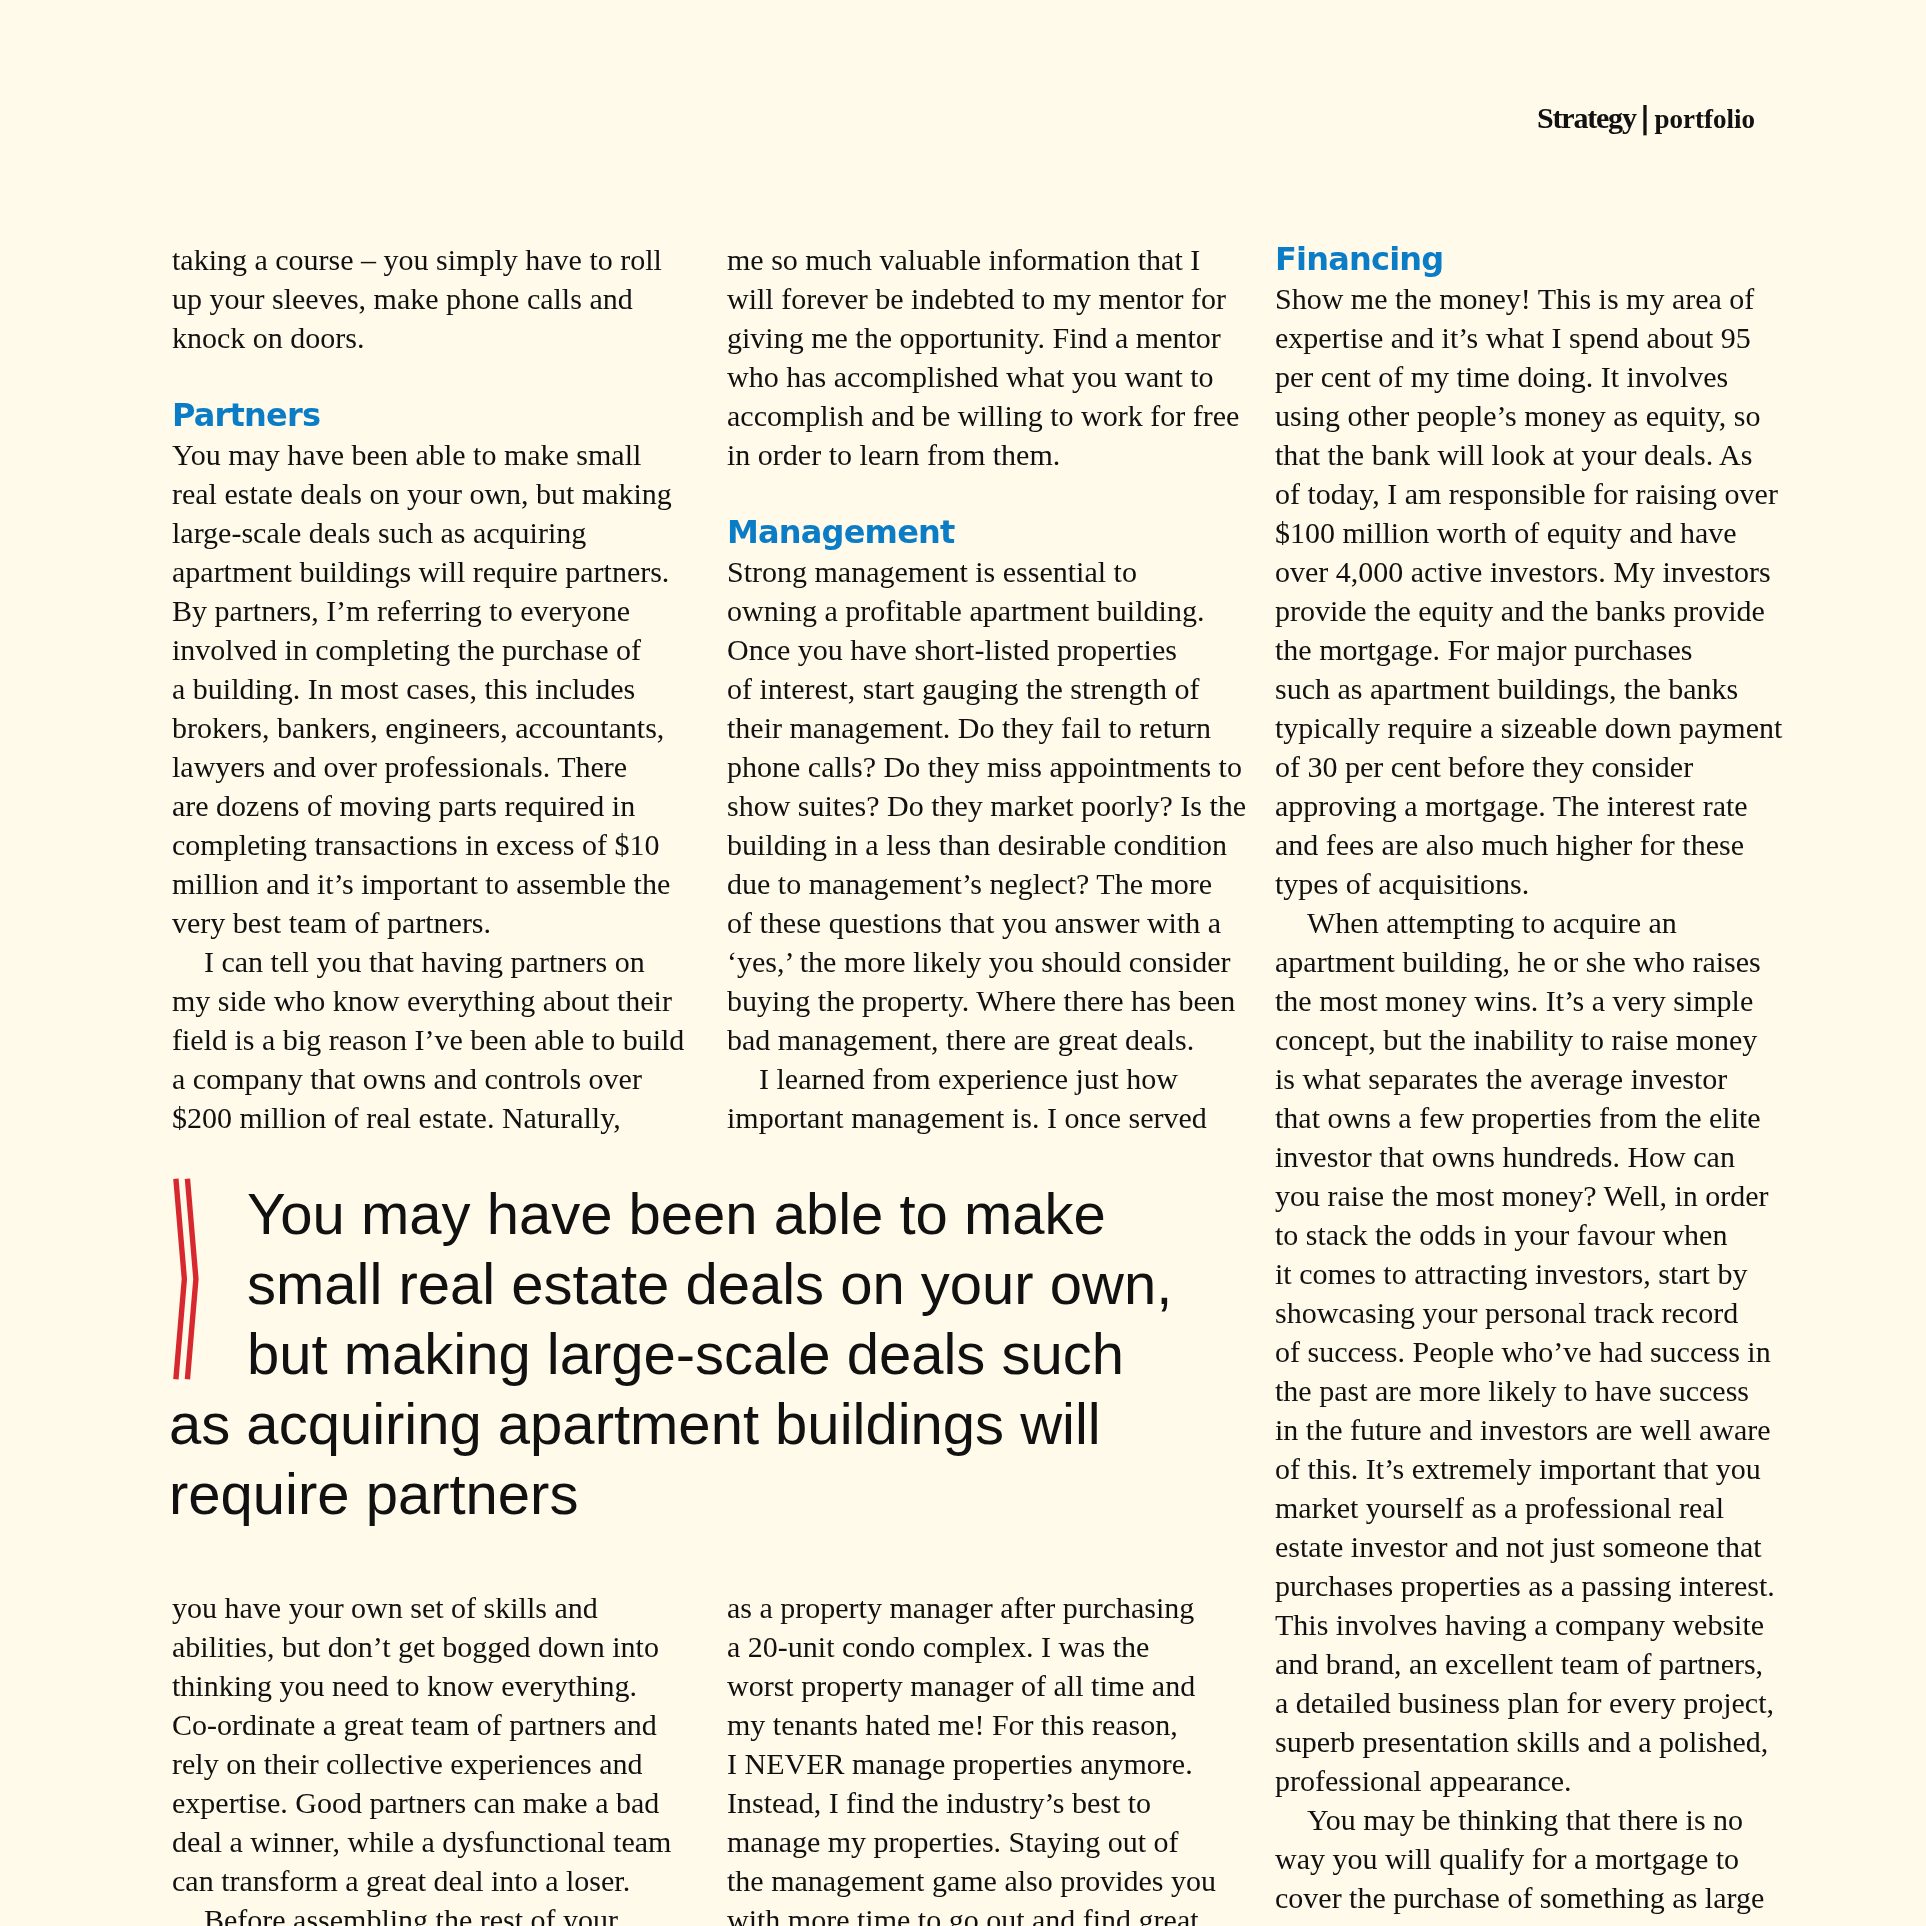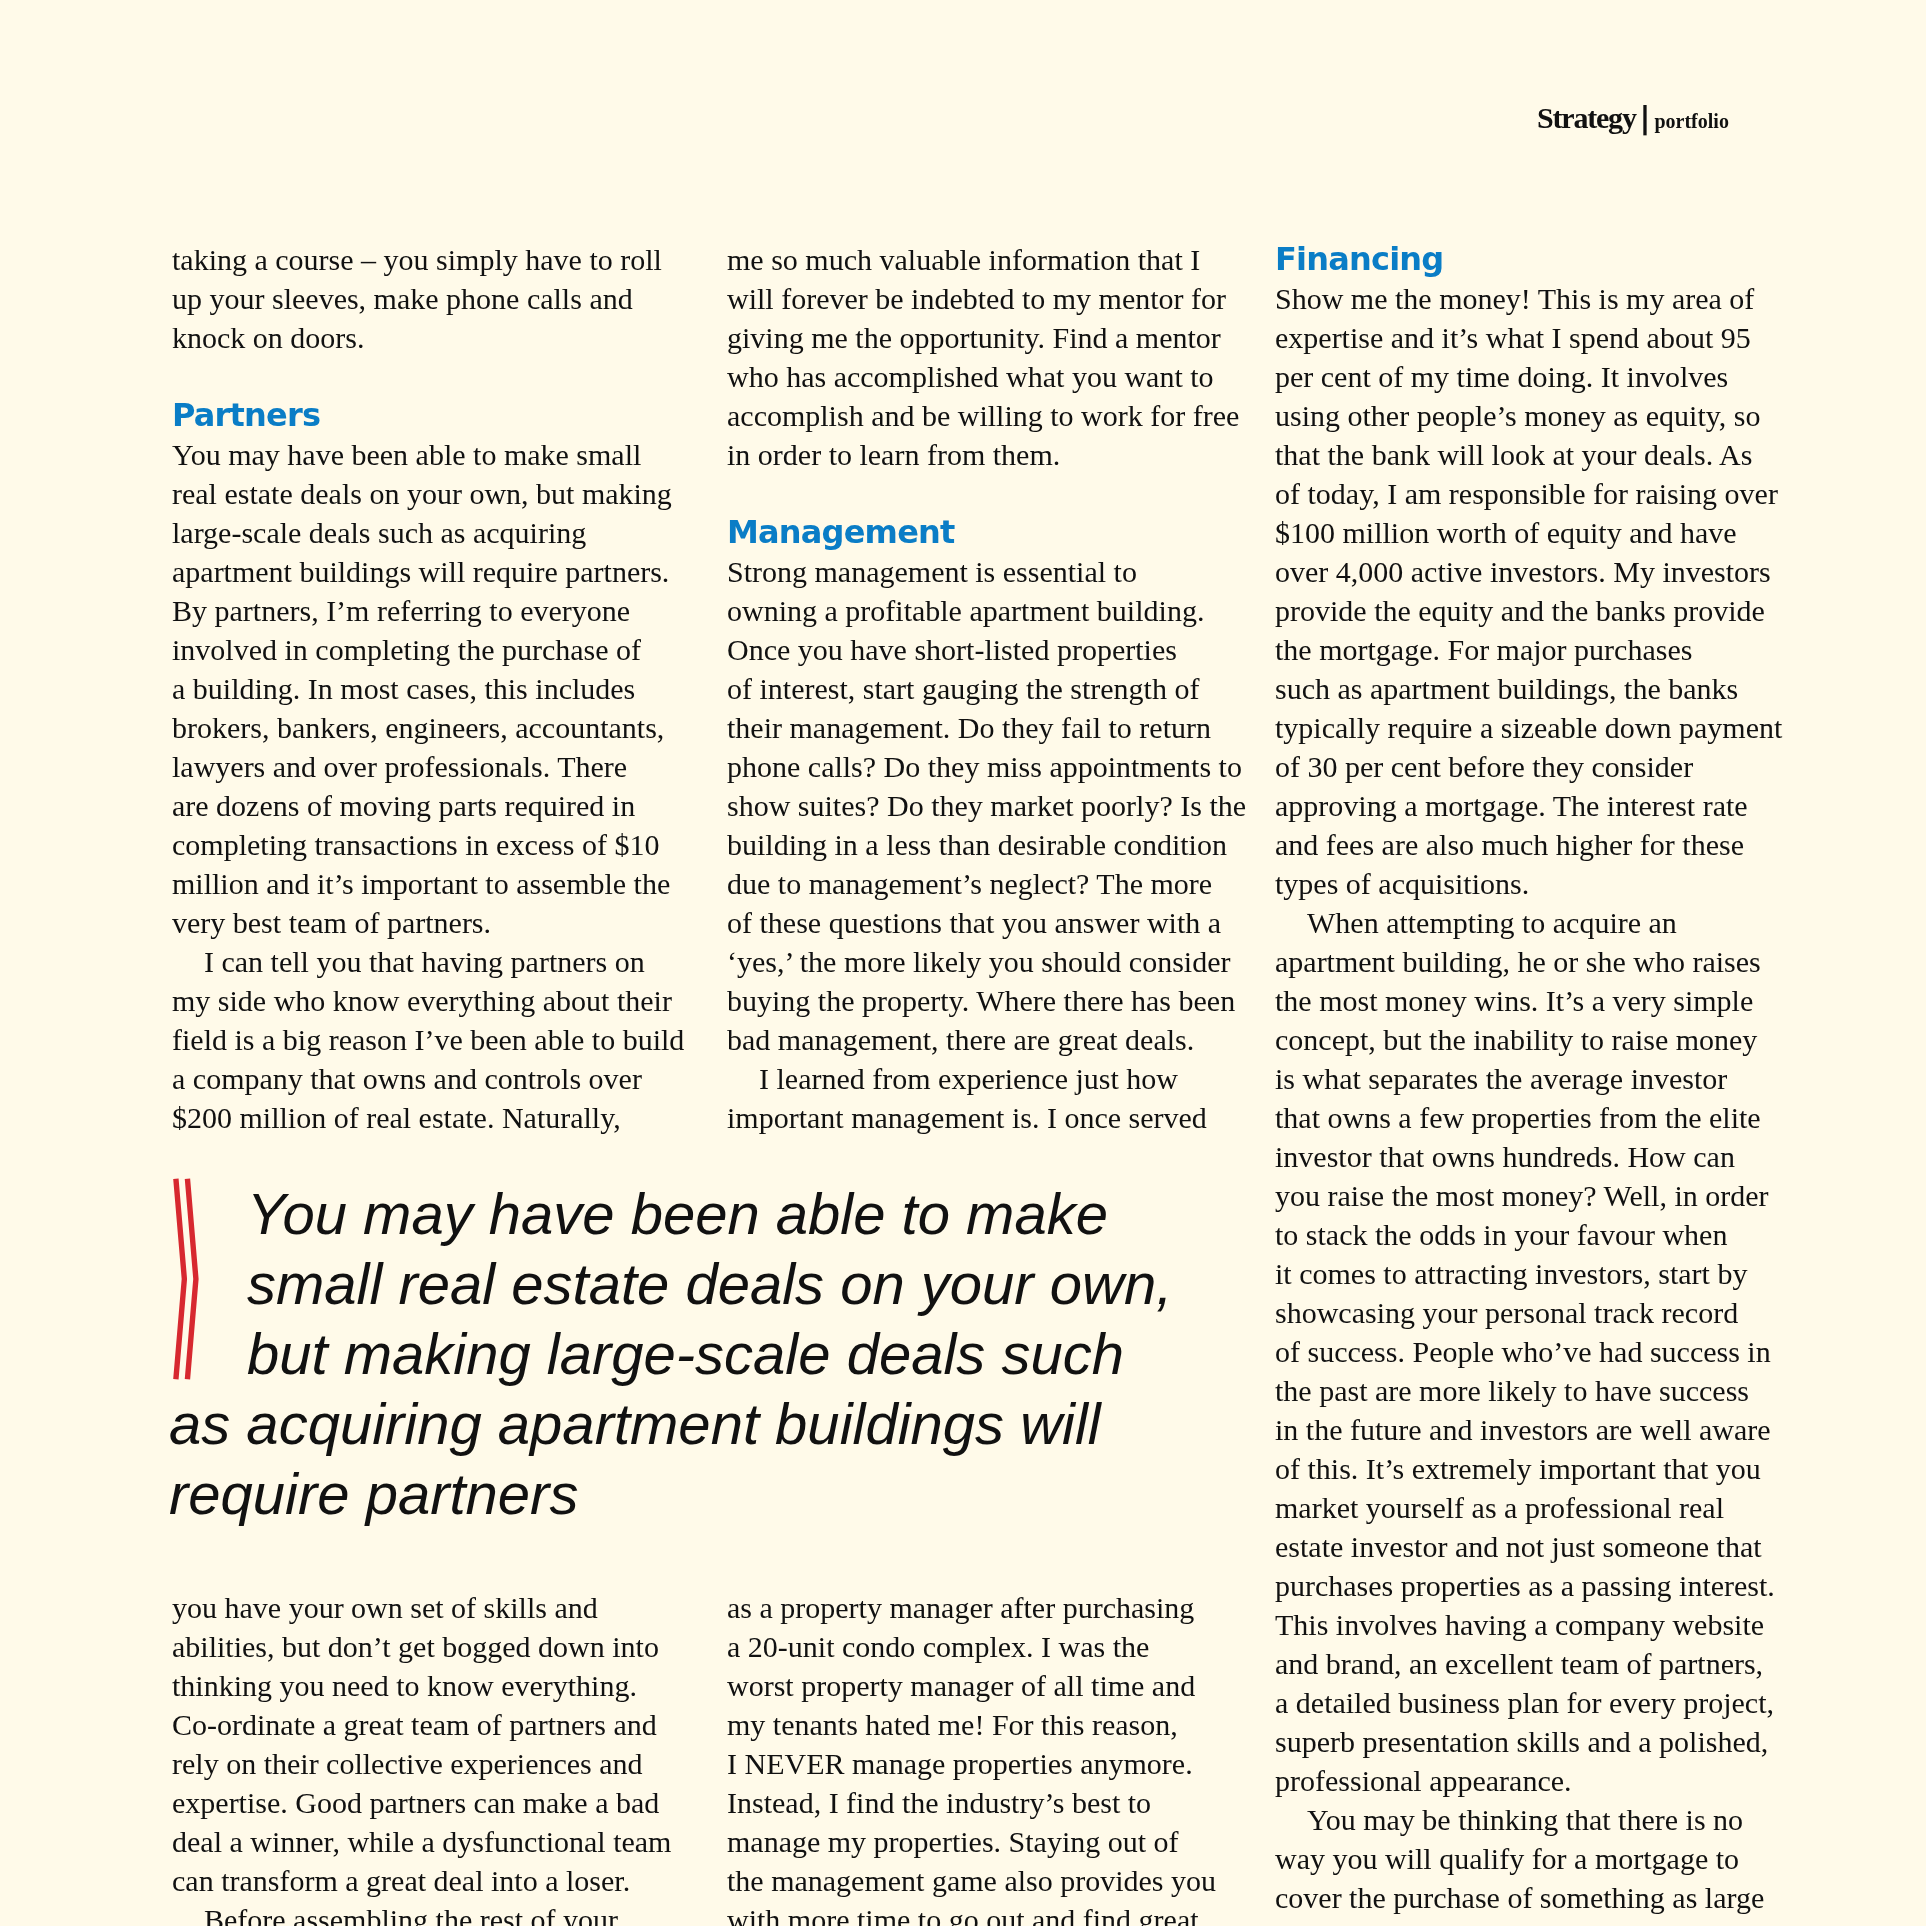--- a/index.html
+++ b/index.html
@@ -10,21 +10,21 @@
     overflow: hidden;
     color: #111;
   }
   .page-header {
     position: absolute; top: 103px; left: 1537px;
     font-size: 30px; line-height: 1;
     white-space: nowrap;
   }
   .hdr-section { font-family: Liberation Serif, serif; font-weight: bold; letter-spacing: -1.2px; }
   .hdr-bar { font-family: "DejaVu Sans", sans-serif; font-weight: bold; margin: 0 3.9px; }
-  .hdr-sub { font-family: "Liberation Serif", serif; font-weight: bold; font-size: 20px; margin-top: 21px; }
+  .hdr-sub { font-family: "Liberation Serif", serif; font-weight: bold; font-size: 27px; margin-top: 21px; }
 
   .col {
     position: absolute;
     font-family: "Liberation Serif", serif;
     font-size: 30px;
     line-height: 39px;
     color: #111;
   }
   .col .line { display: block; white-space: nowrap; }
   .col .line.indent { text-indent: 32px; }
@@ -45,21 +45,21 @@
   #col3 { left: 1275px; top: 240px; width: 539px; }
   #col1-bot { left: 172px; top: 1588px; width: 512px; }
   #col2-bot { left: 727px; top: 1588px; width: 512px; }
 
   .pullquote {
     position: absolute; left: 169px; top: 1179px; width: 1079px;
     font-family: "Liberation Sans", sans-serif;
     font-size: 58px; line-height: 70px;
     color: #111;
   }
-  .pullquote .pq-line { display: block; white-space: nowrap; font-style: italic; }
+  .pullquote .pq-line { display: block; white-space: nowrap; }
   .pullquote .pq-line.inset { padding-left: 78px; }
   .pq-mark {
     position: absolute; left: 172px; top: 1175px; width: 54px; height: 208px;
   }
 </style>
 </head>
 <body>
 
 <div class="page-header">
   <span class="hdr-section">Strategy</span><span class="hdr-bar">|</span><span class="hdr-sub">portfolio</span>

